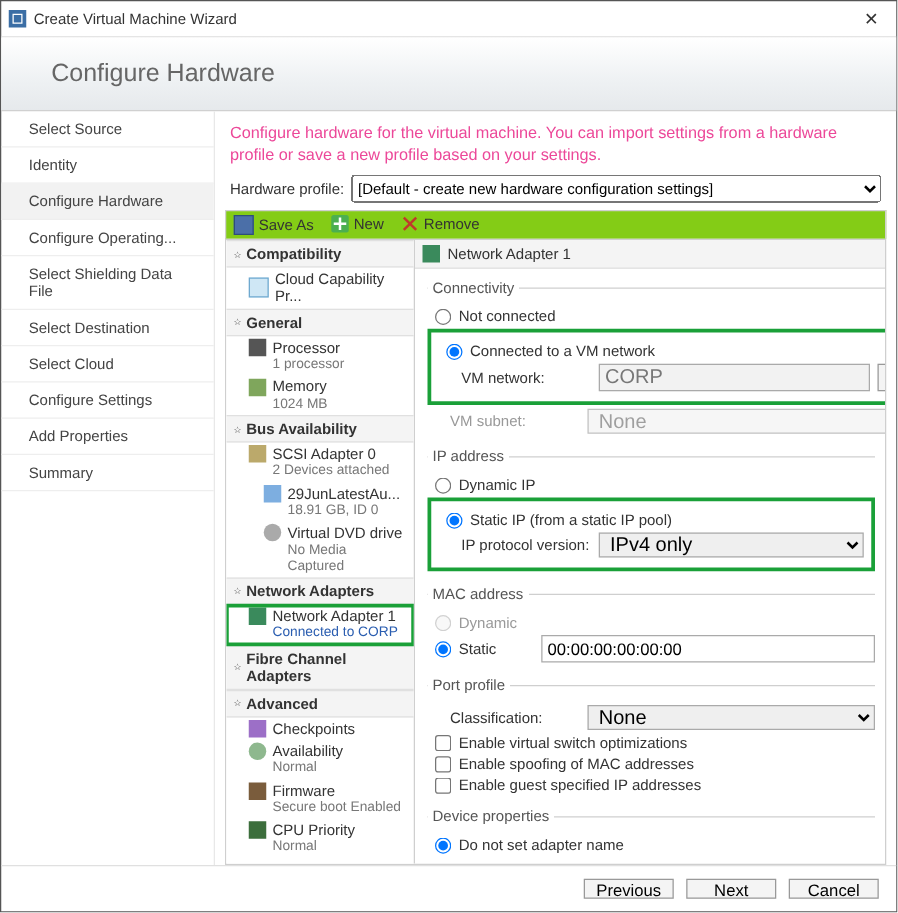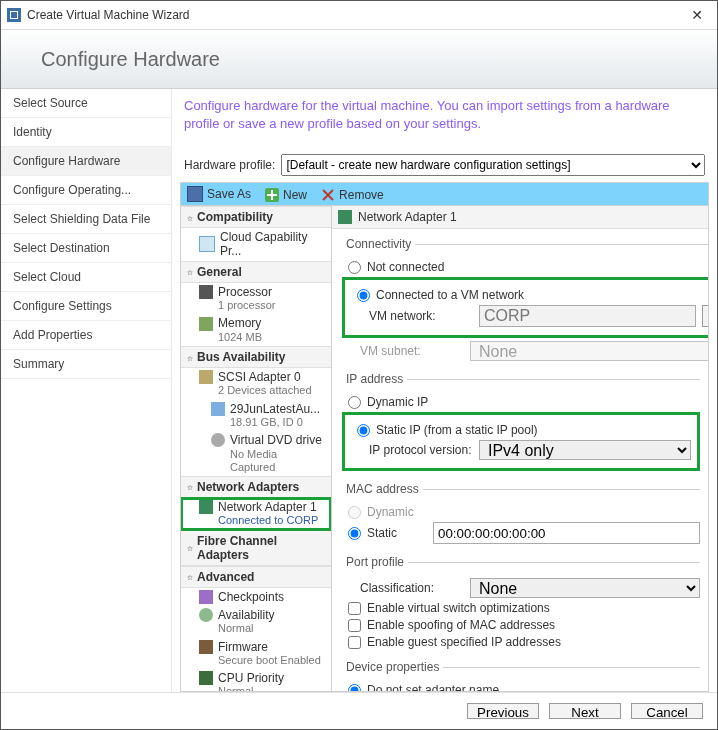--- a/index.html
+++ b/index.html
@@ -5,27 +5,27 @@
   html,body{margin:0;padding:0;font-family:"Segoe UI",Arial,sans-serif;font-size:12px;color:#333;background:#fff}
   .window{width:718px;height:730px;border:1px solid #555;box-sizing:border-box;display:flex;flex-direction:column;position:relative}
   .titlebar{height:28px;display:flex;align-items:center;padding:0 6px;border-bottom:1px solid #ddd}
   .titlebar .ticon{width:14px;height:14px;background:#3b6ea5;margin-right:6px;position:relative}
   .titlebar .ticon::after{content:"";position:absolute;inset:3px;border:1px solid #fff}
   .titlebar .spacer{flex:1}
   .titlebar .close{font-size:14px;padding:2px 8px;cursor:pointer}
   .banner{height:58px;background:linear-gradient(#fff,#eef1f3 60%,#e6e9ec);display:flex;align-items:center;padding-left:40px;font-size:20px;color:#666;font-weight:400;border-bottom:1px solid #d0d0d0}
   .body{flex:1;display:flex;overflow:hidden}
   .steps{width:170px;border-right:1px solid #e8e8e8}
-  .step{padding:7px 12px;border-bottom:1px solid #eee;color:#444;cursor:pointer}
+  .step{padding:7px 22px;border-bottom:1px solid #eee;color:#444;cursor:pointer}
   .step.active{background:#f2f2f2}
   .main{flex:1;display:flex;flex-direction:column;padding:6px 8px 0 8px;overflow:hidden}
-  .intro{color:#8b5cf6;font-size:13px;line-height:1.35;margin:2px 4px 8px 4px}
-  .hwprof{display:flex;align-items:center;gap:6px;margin:14px 4px 6px 4px}
+  .intro{color:#ec4899;font-size:13px;line-height:1.35;margin:2px 4px 8px 4px}
+  .hwprof{display:flex;align-items:center;gap:6px;margin:0 4px 6px 4px}
   .hwprof select{flex:1;height:22px;font-size:12px}
-  .toolbar{display:flex;align-items:flex-end;gap:14px;border:1px solid #cfcfcf;border-bottom:0;padding:3px 6px;background:#7dd3fc}
+  .toolbar{display:flex;align-items:flex-start;gap:14px;border:1px solid #cfcfcf;border-bottom:0;padding:3px 6px;background:#84cc16}
   .tbtn{display:flex;align-items:center;gap:4px;cursor:pointer}
   .ic{width:14px;height:14px;display:inline-block}
   .ic-save{background:#4b6fa8;border:1px solid #2d4e7a}
   .ic-new{background:#4caf50;border-radius:2px;position:relative}
   .ic-new::before,.ic-new::after{content:"";position:absolute;background:#fff}
   .ic-new::before{left:6px;top:2px;width:2px;height:10px}
   .ic-new::after{left:2px;top:6px;width:10px;height:2px}
   .ic-del{position:relative}
   .ic-del::before,.ic-del::after{content:"";position:absolute;left:0;top:6px;width:14px;height:2px;background:#c0392b;transform:rotate(45deg)}
   .ic-del::after{transform:rotate(-45deg)}

